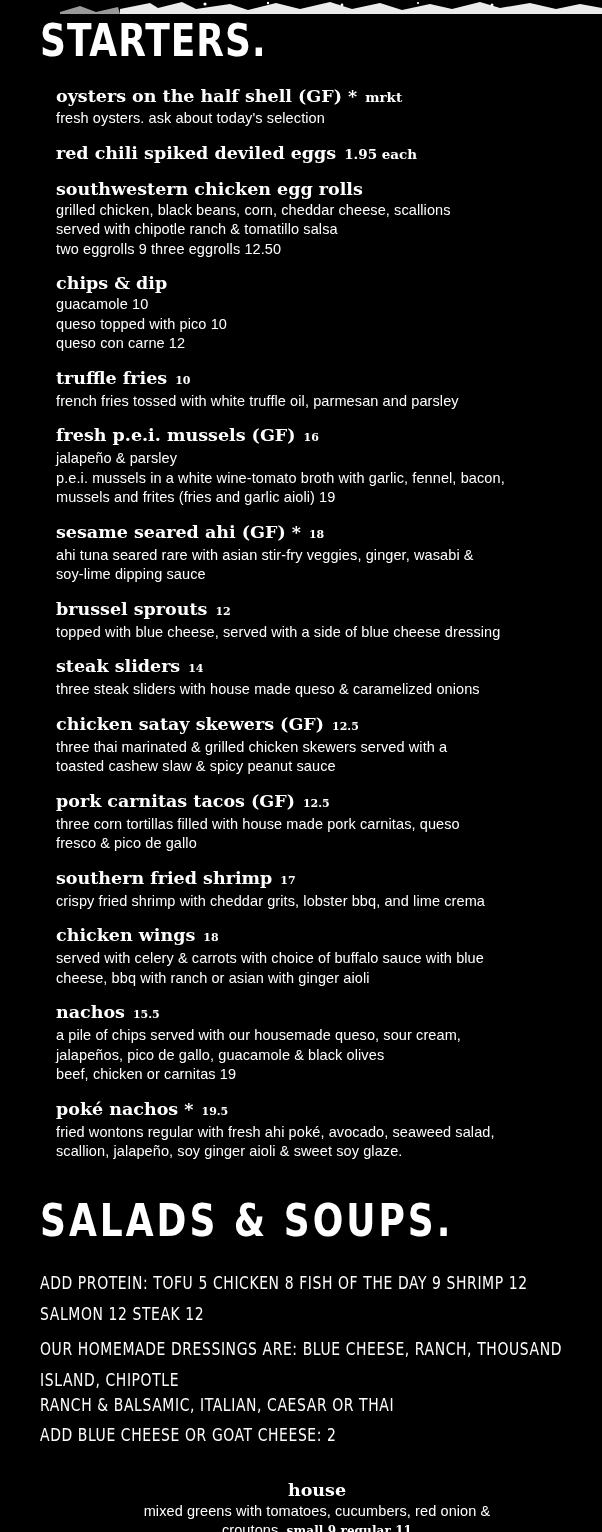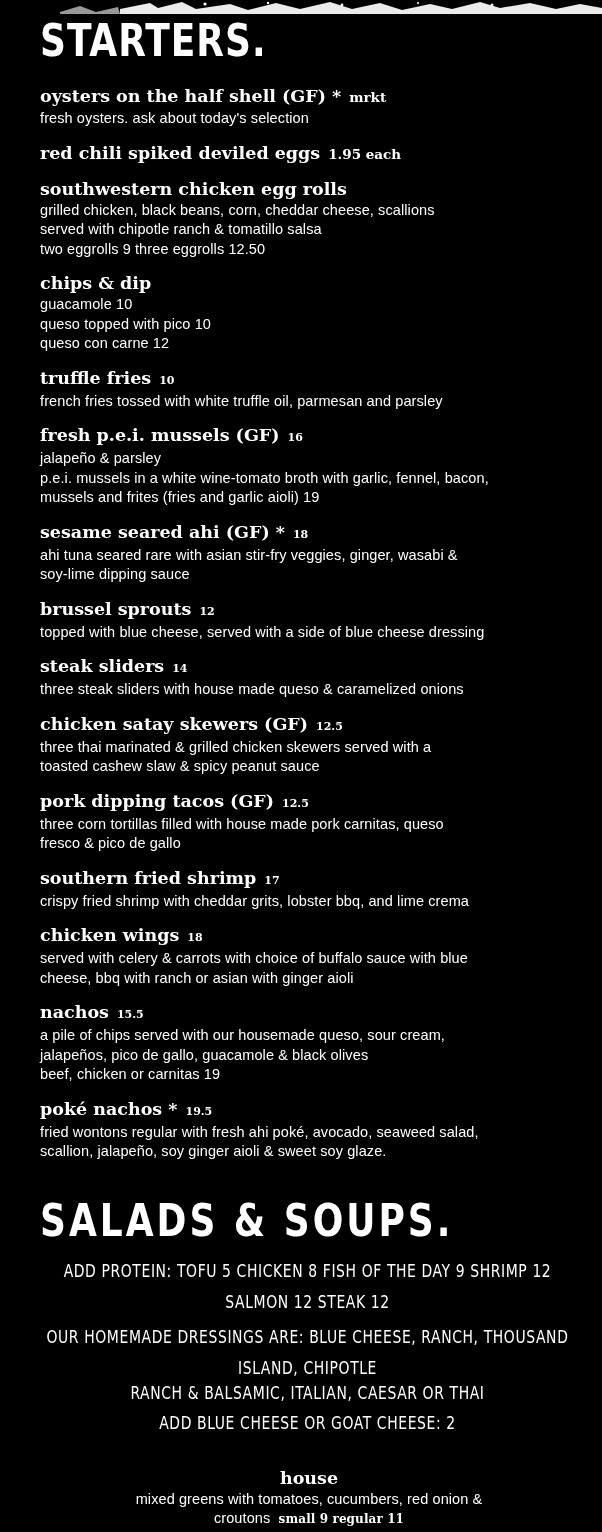--- a/index.html
+++ b/index.html
@@ -53,20 +53,21 @@
     font-size: 40px;
     margin-top: 34px;
     margin-bottom: 8px;
     letter-spacing: 3px;
   }
   .items {
     padding: 0 14px 0 40px;
   }
   .item {
     margin-bottom: 14px;
+    margin-left: 16px;
   }
   .item-head {
     font-family: "DejaVu Serif", serif;
     font-weight: bold;
     font-size: 17.5px;
     line-height: 21px;
     margin-bottom: 1px;
     white-space: normal;
   }
   .item-price {
@@ -82,22 +83,21 @@
     font-family: "Liberation Sans", sans-serif;
     font-size: 14.5px;
     line-height: 19.5px;
     letter-spacing: 0.1px;
   }
   .desc-line {
     display: block;
   }
   .notes {
     padding: 0 27px 0 40px;
-    margin-top: 16px;
-    text-align: center;
+    margin-top: 28px;
   }
   .note {
     font-family: "DejaVu Sans Condensed", "Liberation Sans", sans-serif;
     font-size: 15.5px;
     line-height: 26px;
     letter-spacing: 0.6px;
     transform: scaleY(1.18);
     transform-origin: left top;
     margin-bottom: 14px;
   }
@@ -225,21 +225,21 @@
         <span>chicken satay skewers (GF)</span><span class="item-price">12.5</span>
       </div>
       <div class="desc">
         <span class="desc-line">three thai marinated &amp; grilled chicken skewers served with a</span>
         <span class="desc-line">toasted cashew slaw &amp; spicy peanut sauce</span>
       </div>
     </div>
 
     <div class="item">
       <div class="item-head">
-        <span>pork dipping tacos (GF)</span><span class="item-price">12.5</span>
+        <span>pork carnitas tacos (GF)</span><span class="item-price">12.5</span>
       </div>
       <div class="desc">
         <span class="desc-line">three corn tortillas filled with house made pork carnitas, queso</span>
         <span class="desc-line">fresco &amp; pico de gallo</span>
       </div>
     </div>
 
     <div class="item">
       <div class="item-head">
         <span>southern fried shrimp</span><span class="item-price">17</span>

